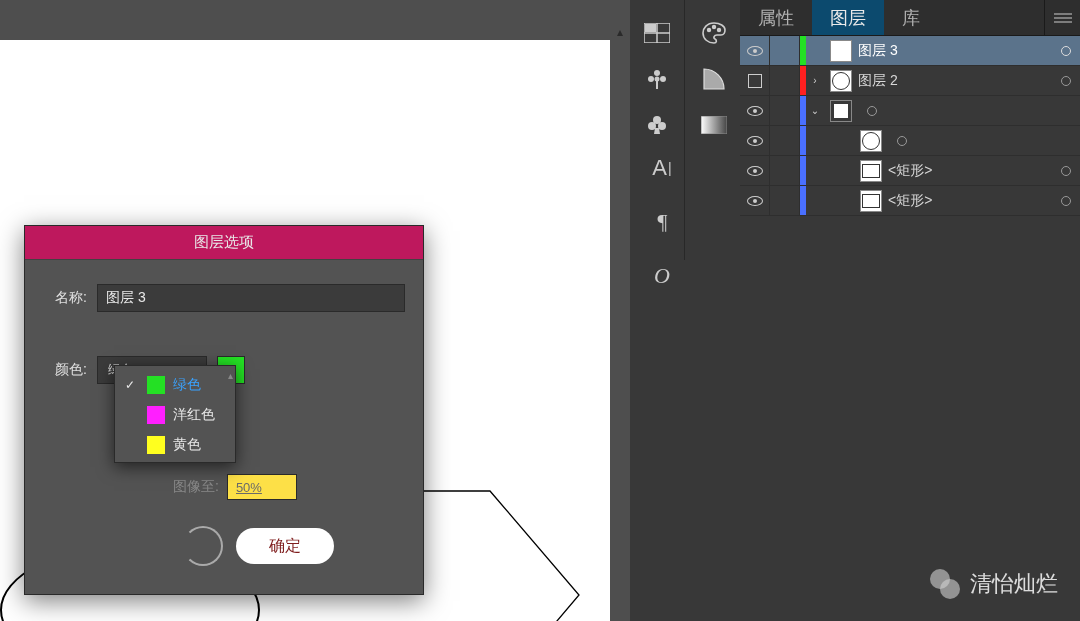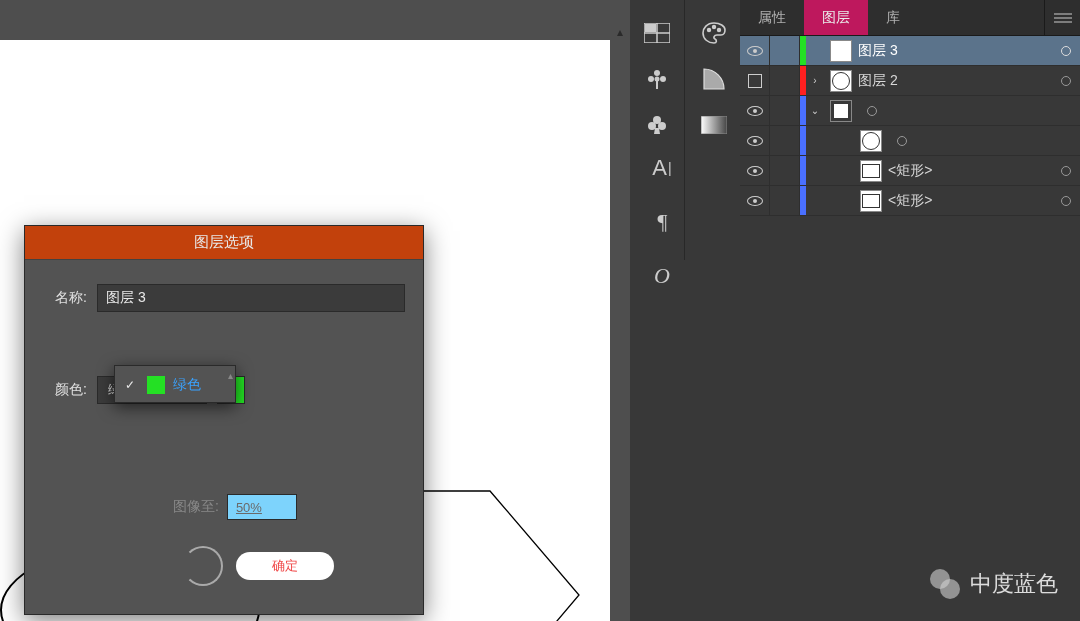--- a/index.html
+++ b/index.html
@@ -19,22 +19,22 @@
     .tool-divider { position: absolute; left: 684px; top: 0; width: 1px; height: 260px; background: #282828; }
     .tool-column { position: absolute; left: 638px; top: 14px; display: flex; flex-direction: column; gap: 8px; }
     .tool-column-2 { position: absolute; left: 695px; top: 14px; display: flex; flex-direction: column; gap: 8px; }
     .tool-icon { width: 38px; height: 38px; display: flex; align-items: center; justify-content: center; color: #cccccc; }
     
     .vert-column { position: absolute; left: 650px; top: 148px; display: flex; flex-direction: column; gap: 14px; align-items:center; }
     .vert-icon { width: 24px; height: 40px; display:flex; align-items:center; justify-content:center; color:#cccccc; font-size:22px; font-family: "Times New Roman", serif; font-style:italic; }
     
     .panel-area { position: absolute; left: 740px; top: 0; width: 340px; height: 621px; background: #383838; }
     .panel-tabs { display: flex; height: 36px; background: #2e2e2e; align-items: stretch; border-bottom: 1px solid #1a1a1a; }
-    .panel-tab { padding: 0 18px; font-size: 14px; color: #b0b0b0; display: flex; align-items: center; cursor: pointer; }
-    .panel-tab.active { background: #be185d; color: #eaeaea; }
+    .panel-tab { padding: 0 18px; font-size: 18px; color: #b0b0b0; display: flex; align-items: center; cursor: pointer; }
+    .panel-tab.active { background: #0c4a6e; color: #eaeaea; }
     .panel-menu { margin-left: auto; width: 36px; display:flex; align-items:center; justify-content:center; color:#999; border-left:1px solid #1a1a1a;}
     
     .layer-list { padding: 0; }
     .layer-row { display: flex; align-items: center; height: 30px; font-size: 14px; color: #d8d8d8; border-bottom: 1px solid #2e2e2e; position: relative; }
     .layer-row.selected { background: #5b738b; color: #fff; }
     .layer-vis { width: 30px; height: 100%; display: flex; align-items: center; justify-content: center; border-right: 1px solid #2e2e2e; }
     .layer-lock { width: 30px; height:100%; border-right:1px solid #2e2e2e; }
     .color-bar { width: 6px; height: 100%; }
     .expand-arrow { width: 18px; display:flex; align-items:center; justify-content:center; font-size:10px; color:#ccc; }
     .layer-thumb { width: 22px; height: 22px; background: #fff; border: 1px solid #888; margin: 0 6px; display:flex; align-items:center; justify-content:center; }
@@ -46,37 +46,37 @@
     .layer-row.selected .target-ring { border-color: #ddd; background:#5b738b; }
     
     .watermark { position: absolute; right: 22px; bottom: 22px; display:flex; align-items:center; gap:10px; color:#eaeaea; font-size:22px; opacity:0.92; }
     .wm-icon { width:30px; height:30px; position:relative; }
     .wm-icon::before, .wm-icon::after { content:''; position:absolute; border-radius:50%; background:#ddd; }
     .wm-icon::before { width:20px; height:20px; left:0; top:0; opacity:0.6; }
     .wm-icon::after { width:20px; height:20px; left:10px; top:10px; opacity:0.6; }
     
     
     .dialog { position: absolute; left: 24px; top: 225px; width: 400px; background: #535353; border: 1px solid #2a2a2a; box-shadow: 0 6px 24px rgba(0,0,0,0.5); }
-    .dialog-title { height: 34px; background: #c2410c; color: #e8e8e8; font-size: 15px; display:flex; align-items:center; justify-content:center; border-bottom: 1px solid #424242; }
+    .dialog-title { height: 34px; background: #be185d; color: #e8e8e8; font-size: 15px; display:flex; align-items:center; justify-content:center; border-bottom: 1px solid #424242; }
     .dialog-body { padding: 24px 18px 28px; font-size: 14px; color: #e0e0e0; }
-    .form-row { display:flex; align-items:center; gap:10px; margin-bottom: 64px; }
+    .form-row { display:flex; align-items:center; gap:10px; margin-bottom: 44px; }
     .form-label { width: 44px; text-align: right; }
     .text-input { flex:1; height: 28px; background: #3b3b3b; border: 1px solid #2a2a2a; color: #e8e8e8; padding: 0 8px; font-size: 14px; }
     .select-wrap { width: 110px; height: 28px; background: #3b3b3b; border: 1px solid #2a2a2a; display:flex; align-items:center; padding:0 6px 0 10px; }
     .select-text { flex:1; color:#e8e8e8; font-size:13px; }
     .select-caret { font-size:10px; color:#ccc; }
     .color-swatch-btn { width: 28px; height: 28px; border: 1px solid #2a2a2a; }
     
     .dim-row { display:flex; align-items:center; gap:8px; margin-left: 130px; margin-bottom: 26px; color:#888; }
     .dim-label { font-size:14px; }
-    .dim-input { width: 70px; height:26px; background:#7dd3fc; border:1px solid #2a2a2a; color:#6a6a6a; padding:0 8px; font-size:13px;text-decoration:underline; }
+    .dim-input { width: 70px; height:26px; background:#fde047; border:1px solid #2a2a2a; color:#6a6a6a; padding:0 8px; font-size:13px;text-decoration:underline; }
     
     .btn-row { display:flex; align-items:center; gap:18px; margin-left: 140px; }
     .btn-cancel-edge { width: 40px; height:40px; border:2px solid #aaa; border-radius:50%; border-left-color:transparent; margin-right:-5px; }
-    .btn-ok { width: 98px; height: 28px; background:#fff; color:#ef4444; border:none; border-radius: 18px; font-size:13px; cursor:pointer; }
+    .btn-ok { width: 98px; height: 36px; background:#fff; color:#7f1d1d; border:none; border-radius: 18px; font-size:16px; cursor:pointer; }
     
     
     .dropdown { position: absolute; left: 114px; top: 365px; width: 122px; background: #535353; border: 1px solid #2a2a2a; box-shadow: 0 4px 16px rgba(0,0,0,0.6); z-index: 100; padding: 4px 0 2px; }
     .dd-scroll-hint { position:absolute; right:2px; top:4px; color:#888; font-size:10px; }
     .dd-item { display:flex; align-items:center; height: 30px; padding: 0 10px; gap: 8px; font-size: 14px; color:#e8e8e8; cursor:pointer; }
     .dd-check { width: 14px; color:#e8e8e8; font-size:12px; }
     .dd-swatch { width: 18px; height: 18px; }
     .dd-label.selected { color: #3aa3ff; }
     
     .eye-icon { width:16px; height:10px; border:1.5px solid #ccc; border-radius: 60% 60% 60% 60%; position:relative; }
@@ -260,21 +260,21 @@
         <div class="layer-name">&lt;矩形&gt;</div>
         <div class="layer-target">
           <div class="target-ring"></div>
         </div>
       </div>
     </div>
 </div>
 
 <div class="watermark">
   <div class="wm-icon"></div>
-  <span>中度蓝色</span>
+  <span>清怡灿烂</span>
 </div>
 
 <div class="dialog">
   <div class="dialog-title">图层选项</div>
   <div class="dialog-body">
     <div class="form-row">
       <div class="form-label">名称:</div>
       <input class="text-input" value="图层 3" style="">
     </div>
     <div class="form-row" style="margin-bottom: 90px;">
@@ -296,13 +296,23 @@
   </div>
 </div>
 
 <div class="dropdown" id="dropdown">
   <span class="dd-scroll-hint">▴</span>
 <div class="dd-item">
       <span class="dd-check">✓</span>
       <span class="dd-swatch" style="background: rgb(36, 224, 36);"></span>
       <span class="dd-label selected">绿色</span>
     </div>
+    <div class="dd-item">
+      <span class="dd-check"></span>
+      <span class="dd-swatch" style="background: rgb(255, 31, 255);"></span>
+      <span class="dd-label">洋红色</span>
+    </div>
+    <div class="dd-item">
+      <span class="dd-check"></span>
+      <span class="dd-swatch" style="background: rgb(255, 255, 31);"></span>
+      <span class="dd-label">黄色</span>
+    </div>
   </div>
 
 </body></html>

